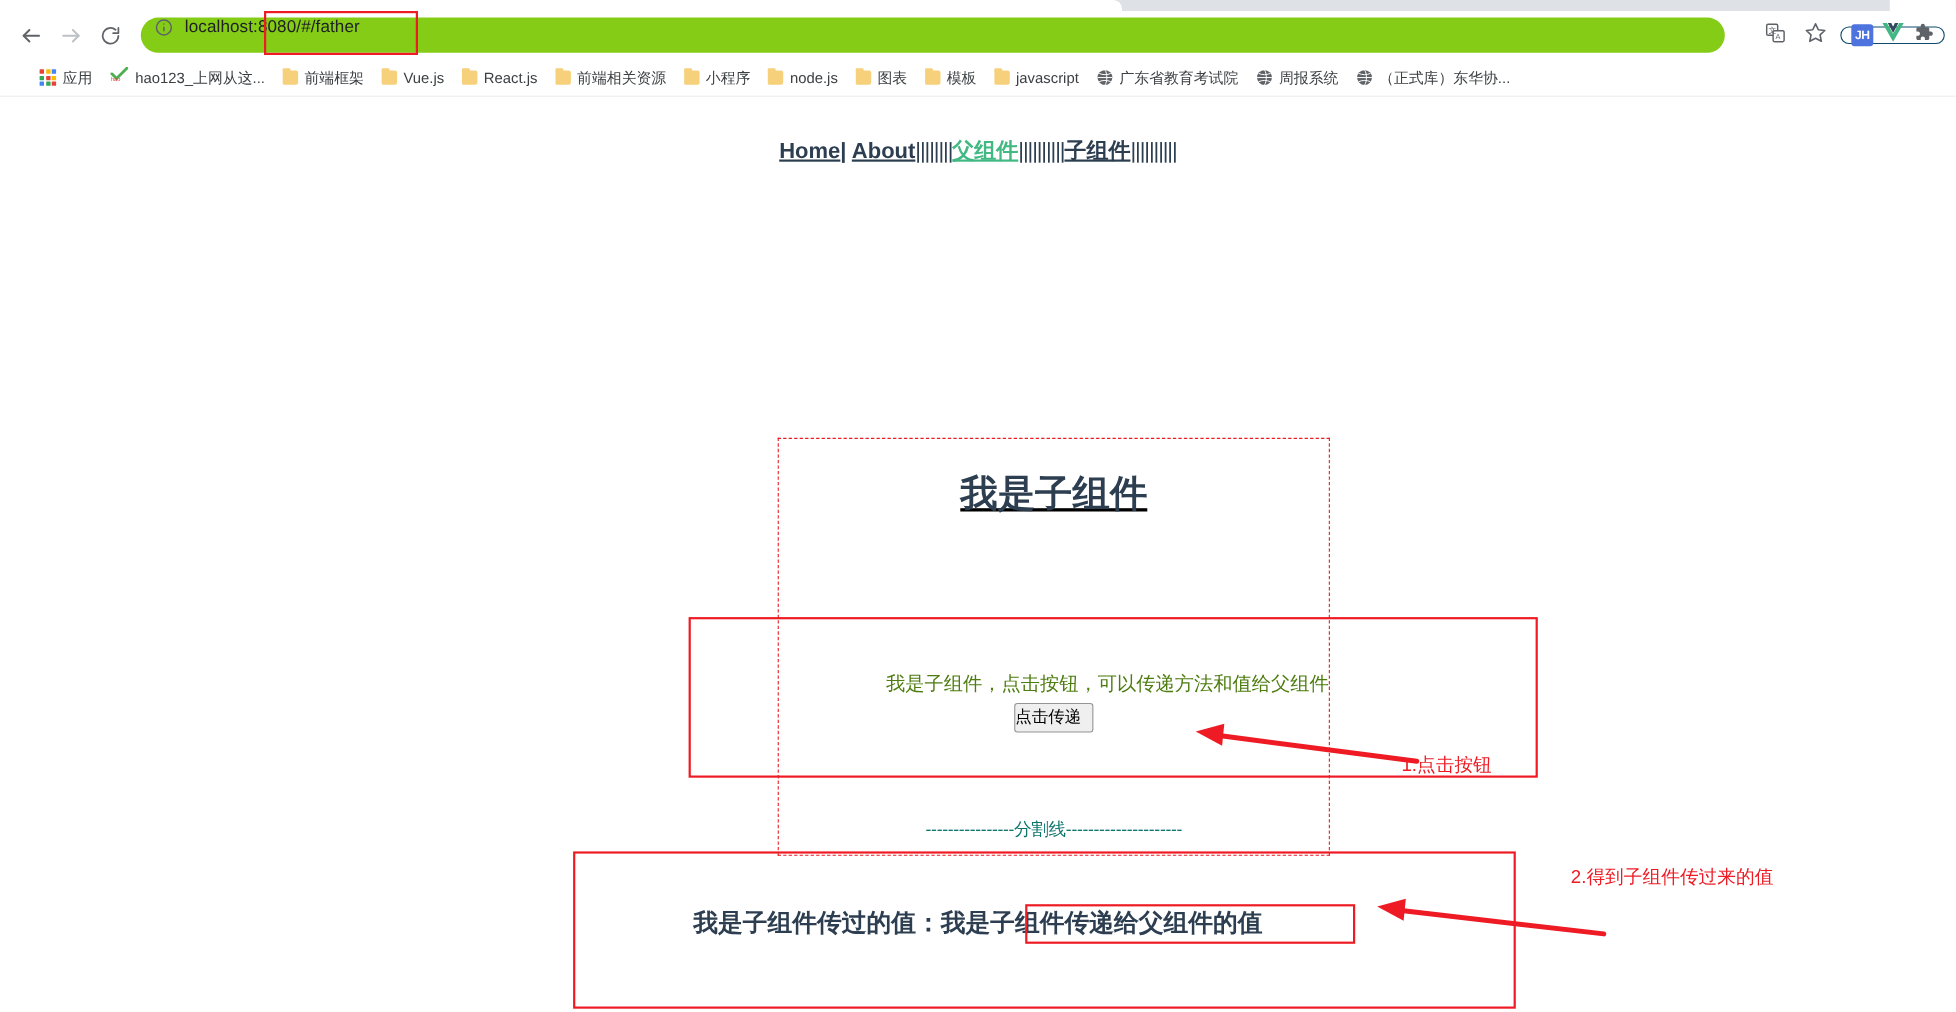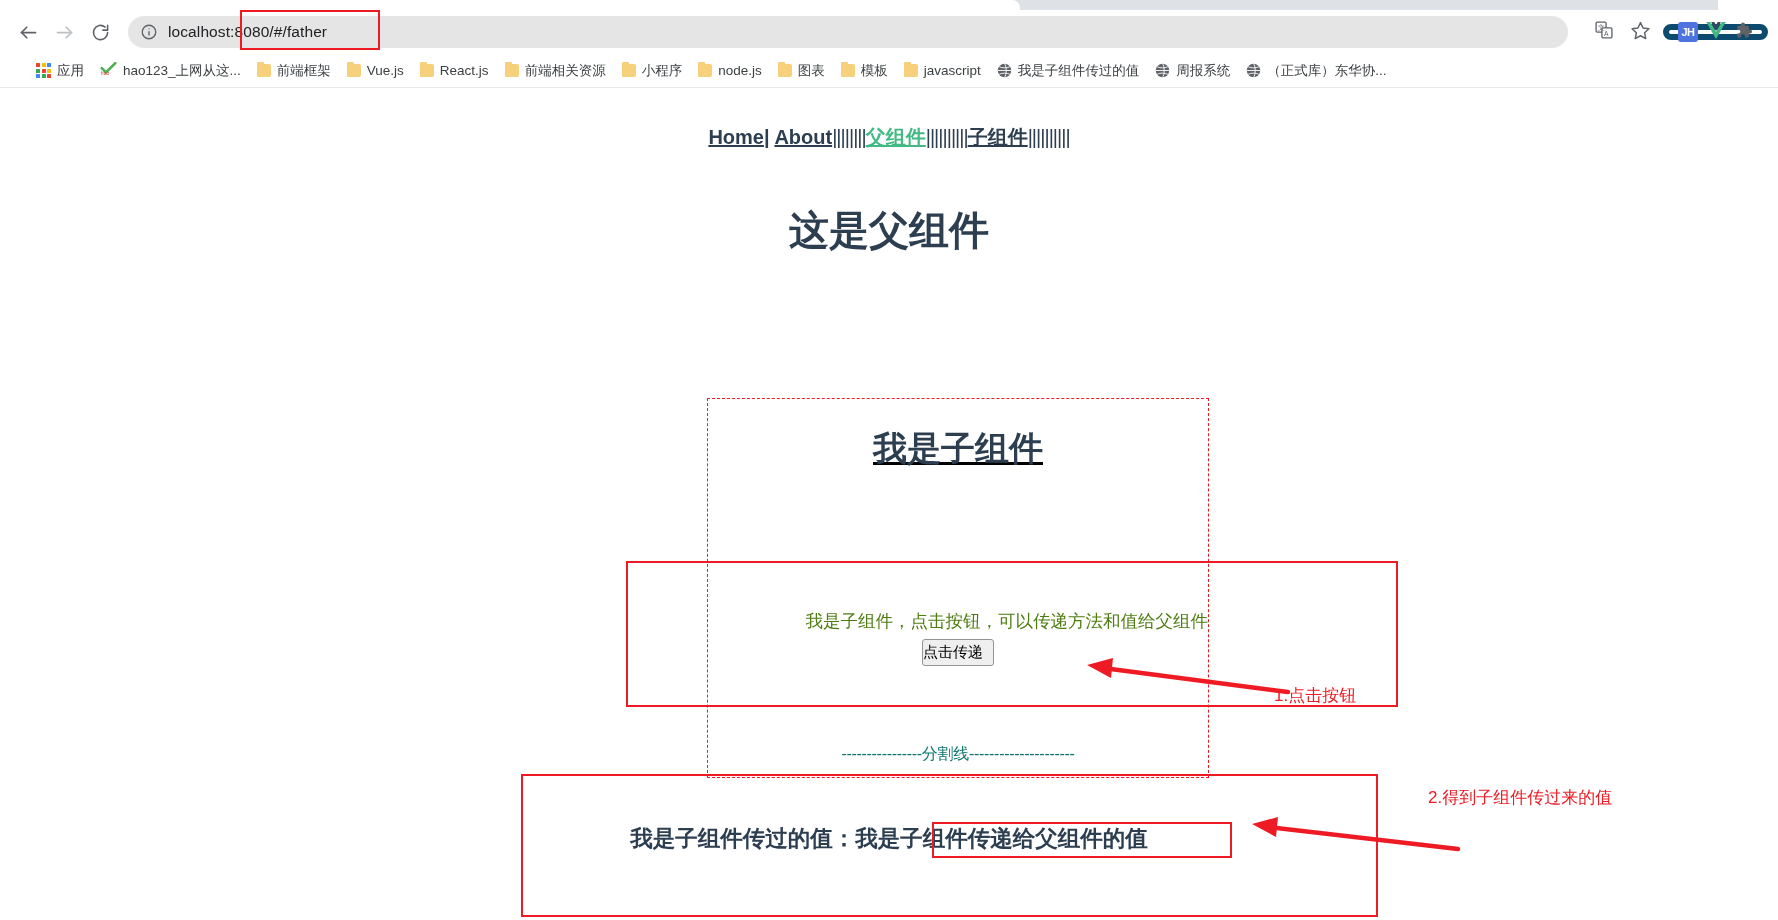--- a/index.html
+++ b/index.html
@@ -45,24 +45,24 @@
     cursor: pointer;
     flex: 0 0 auto;
   }
   .nav-btn svg { display: block; }
 
   .omnibox {
     flex: 0 0 auto;
     width: 1440px;
     height: 32px;
     margin-left: 10px;
-    background: #e5e5e5;
+    background: #84cc16;
     border-radius: 16px;
     display: flex;
-    align-items: center;
+    align-items: flex-start;
     padding: 0 12px;
     position: relative;
   }
   .omnibox .info-icon {
     width: 18px; height: 18px;
     flex: 0 0 auto;
     margin-right: 10px;
   }
   .url-text {
     font-size: 15.5px;
@@ -86,21 +86,21 @@
   }
   .tb-icon {
     width: 34px; height: 34px;
     display: flex; align-items: center; justify-content: center;
     cursor: pointer;
   }
   .ext-pill {
     display: flex; align-items: center;
     gap: 8px;
     background: #ffffff;
-    border: 6px solid #0c4a6e;
+    border: 1px solid #0c4a6e;
     border-radius: 17px;
     height: 16px;
     padding: 0 9px;
     margin-left: 4px;
   }
   .ext-jh {
     width: 20px; height: 20px;
     background: #4e73df;
     border-radius: 3px;
     color: #fff;
@@ -452,21 +452,21 @@
       <span class="bm-label">javascript</span>
     </div>
 
     <div class="bm">
       <span class="globe-ico">
         <svg width="15" height="15" viewBox="0 0 20 20">
             <circle cx="10" cy="10" r="9" fill="#5f6368"></circle>
             <path d="M10 1c3 3 3 15 0 18M1 10h18M3 5c4 2 10 2 14 0M3 15c4-2 10-2 14 0" stroke="#ffffff" stroke-width="1.2" fill="none"></path>
           </svg>
       </span>
-      <span class="bm-label">我是子组件传过的值</span>
+      <span class="bm-label">广东省教育考试院</span>
     </div>
     <div class="bm">
       <span class="globe-ico">
         <svg width="15" height="15" viewBox="0 0 20 20">
             <circle cx="10" cy="10" r="9" fill="#5f6368"></circle>
             <path d="M10 1c3 3 3 15 0 18M1 10h18M3 5c4 2 10 2 14 0M3 15c4-2 10-2 14 0" stroke="#ffffff" stroke-width="1.2" fill="none"></path>
           </svg>
       </span>
       <span class="bm-label">周报系统</span>
     </div>
@@ -481,21 +481,20 @@
     </div>
   </div>
 </div>
 
 <div id="page">
 
   <div id="app-nav">
     <a>Home</a><span class="sep">|</span> <a>About</a><span class="pipes">||||||||</span><a class="router-active">父组件</a><span class="pipes">||||||||||</span><a>子组件</a><span class="pipes">||||||||||</span>
   </div>
 
-  <div class="father-title">这是父组件</div>
 
   <div id="child-component">
     <div class="child-title">我是子组件</div>
 
 
     <div class="emit-line">我是子组件，点击按钮，可以传递方法和值给父组件</div>
     <button class="emit-btn">点击传递</button>
 
     <div class="divider-line">----------------分割线---------------------</div>
   </div>

